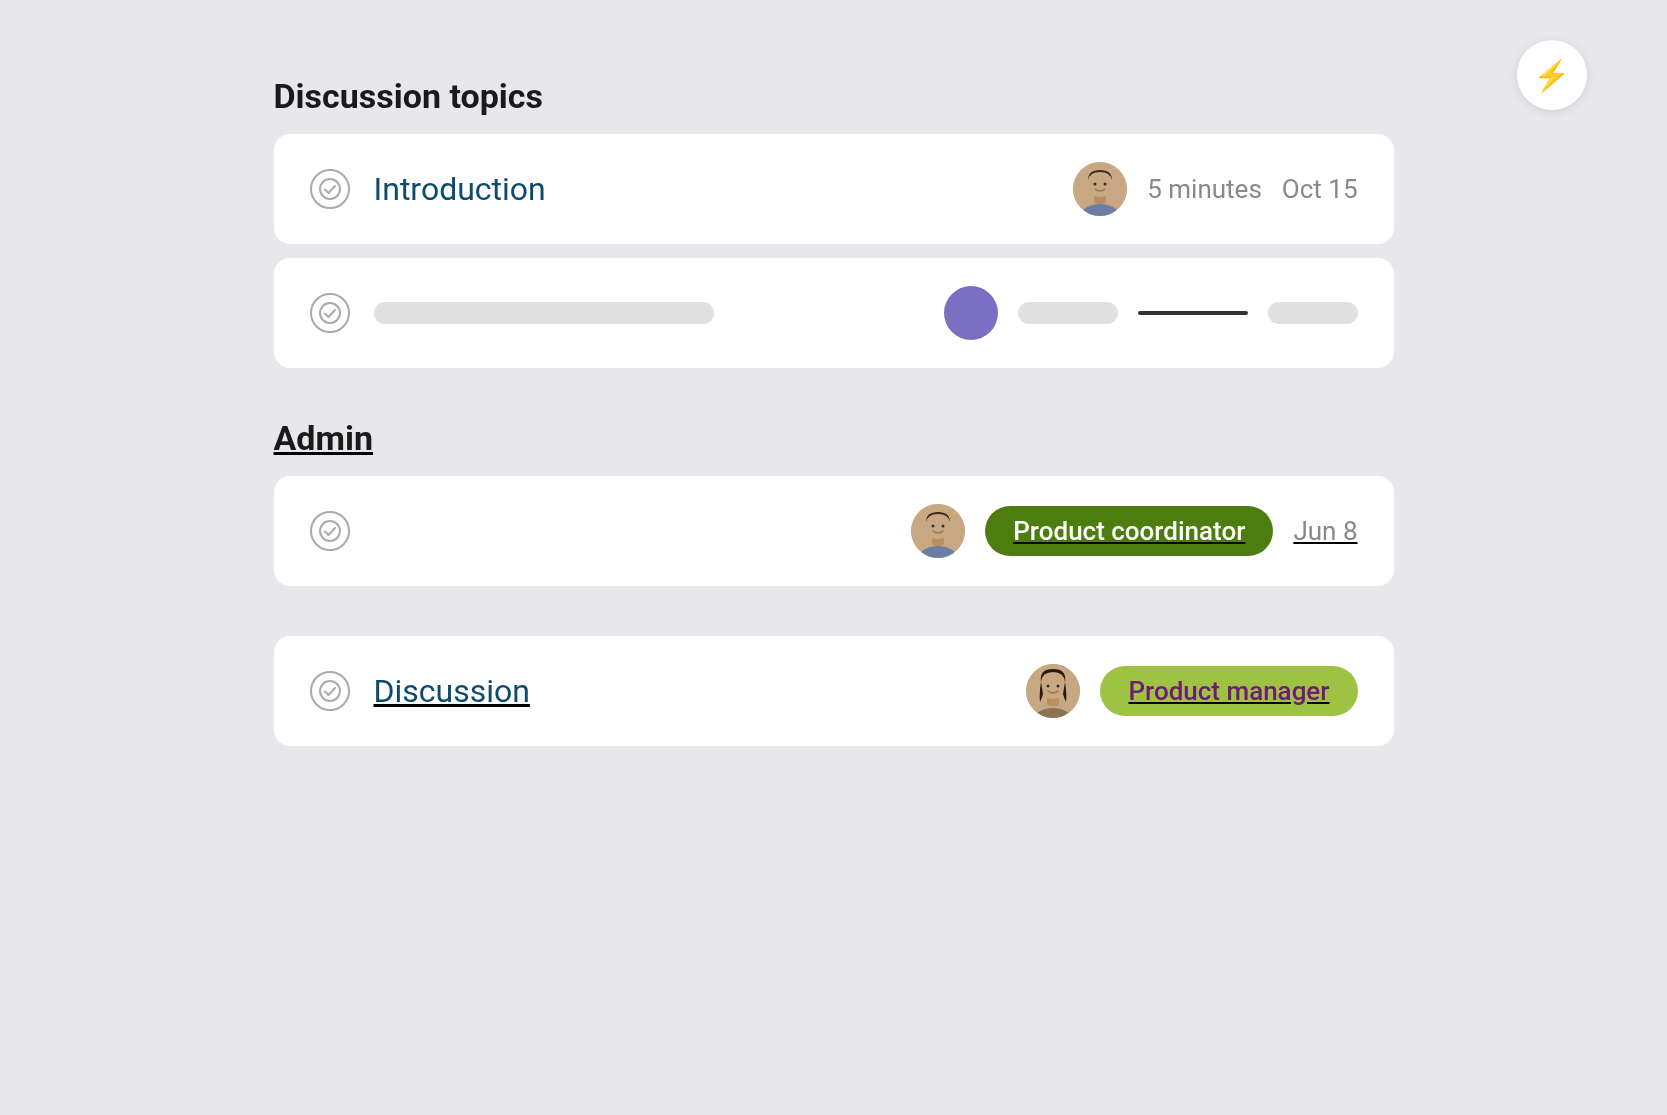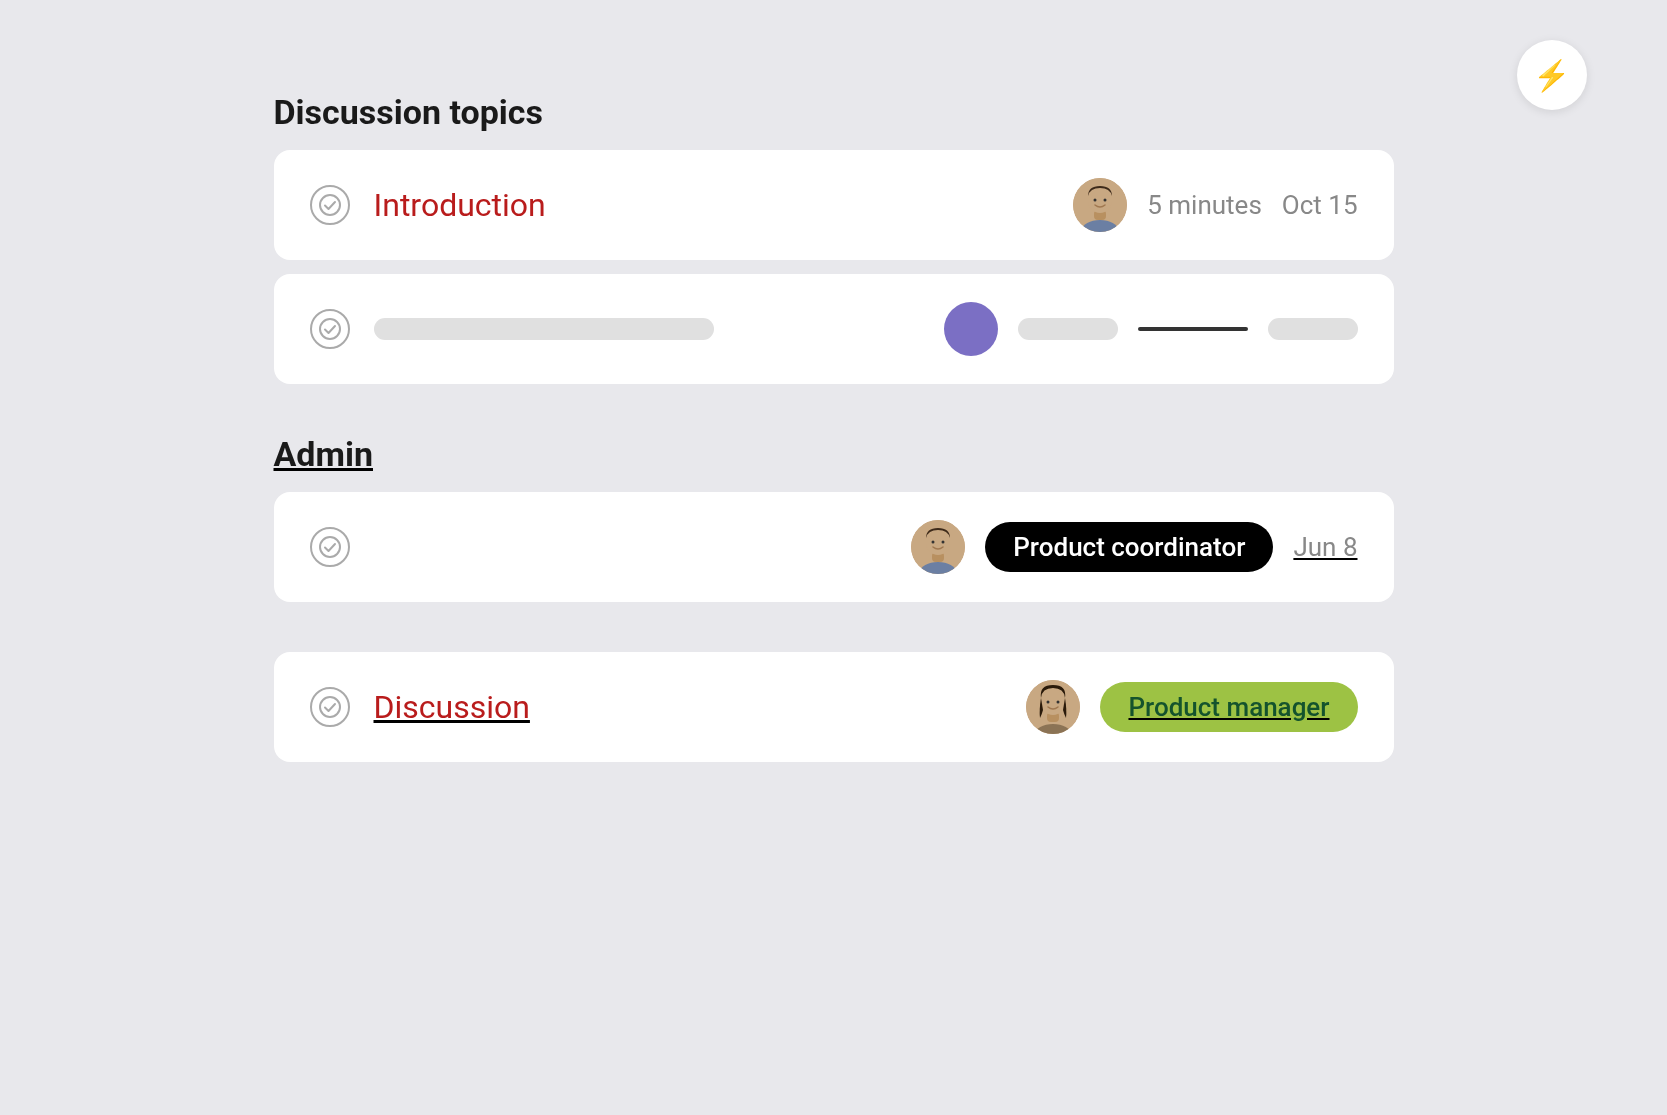--- a/index.html
+++ b/index.html
@@ -13,21 +13,21 @@
       height: 1115px;
       background-color: #e8e8ec;
       font-family: -apple-system, BlinkMacSystemFont, 'Segoe UI', Roboto, sans-serif;
       position: relative;
       overflow: hidden;
     }
 
     .main-container {
       padding: 76px 140px;
       max-width: 1400px;
-      margin: 16px auto;
+      margin: 0 auto;
     }
 
     .lightning-button {
       position: absolute;
       top: 40px;
       right: 80px;
       width: 70px;
       height: 70px;
       background: white;
       border-radius: 50%;
@@ -71,21 +71,21 @@
       align-items: center;
       justify-content: center;
       flex-shrink: 0;
       color: #888;
       font-size: 20px;
     }
 
     .card-title {
       font-size: 32px;
       font-weight: 400;
-      color: #b91c1c;
+      color: #0c4a6e;
       flex: 1;
     }
 
     .card-right {
       display: flex;
       align-items: center;
       gap: 20px;
       margin-left: auto;
       text-align: center;
     }
@@ -106,27 +106,27 @@
 
     .badge {
       padding: 10px 28px;
       border-radius: 50px;
       font-size: 26px;
       font-weight: 500;
       white-space: nowrap;
     }
 
     .badge-purple {
-      background: #000000;
+      background: #4d7c0f;
       color: white;
     }
 
     .badge-green {
       background: #9DC244;
-      color: #14532d;
+      color: #701a75;
     }
 
     .section-gap {
       margin-top: 50px;
       text-decoration: underline;
     }
 
     
     .skeleton-bar {
       height: 22px;

